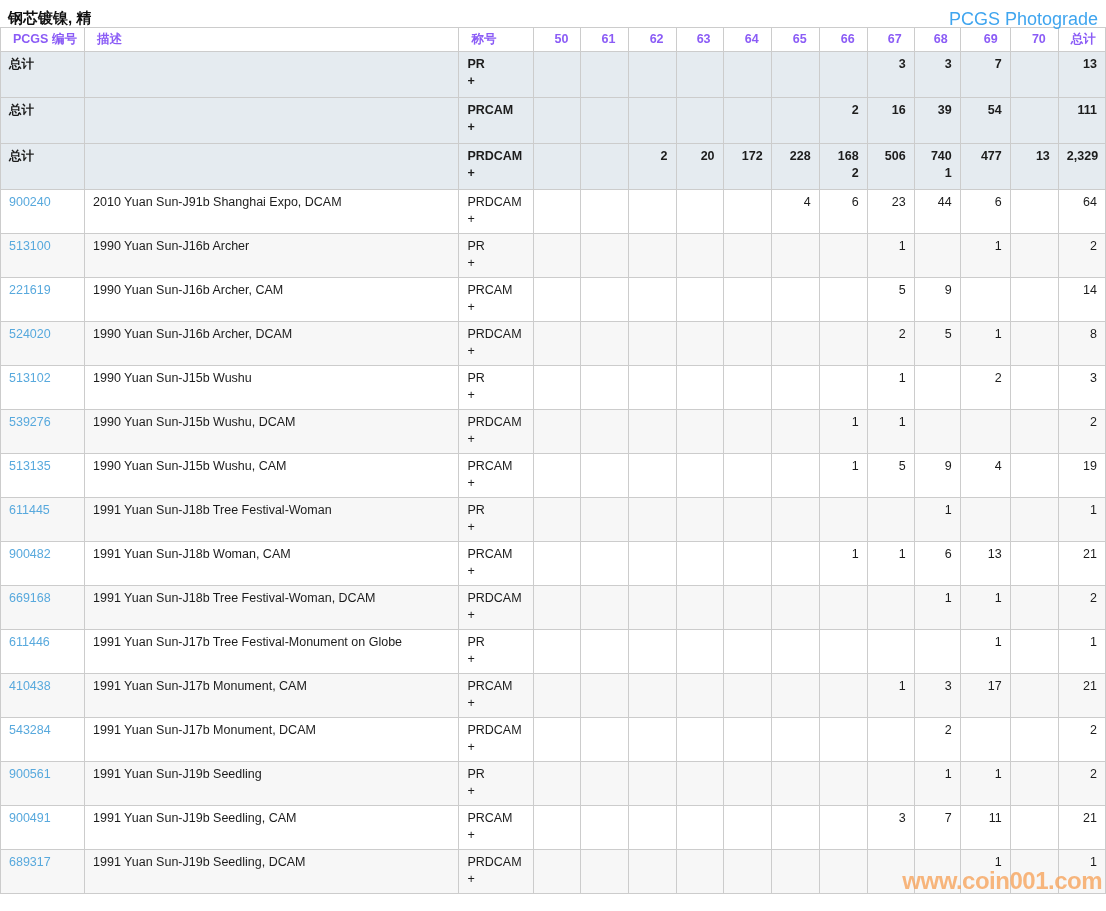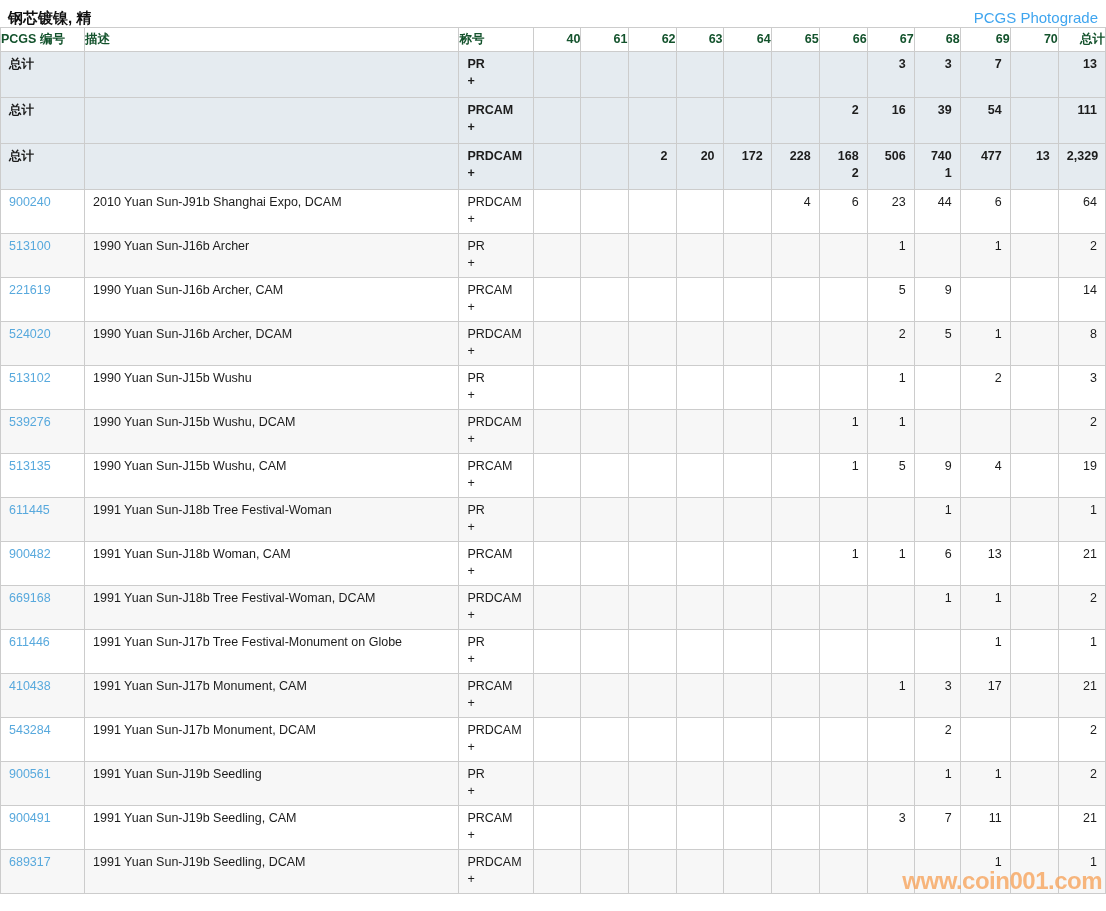--- a/index.html
+++ b/index.html
@@ -8,34 +8,34 @@
     width: 1106px; height: 911px; overflow: hidden;
     background: #ffffff; position: relative;
     font-family: "Liberation Sans", "DejaVu Sans", sans-serif;
     color: var(--text, #1c1c1c);
   }
   .topbar {
     height: 27px; padding: 9px 8px 0 8px;
     display: flex; justify-content: space-between; align-items: flex-start;
   }
   .page-title { font-size: 15px; font-weight: 700; color: #111; }
-  .photograde-link { font-size: 15px; color: var(--photograde, #3fa5ef); text-decoration: none; cursor: pointer; }
+  .photograde-link { font-size: 18px; color: var(--photograde, #3fa5ef); text-decoration: none; cursor: pointer; }
 
   table.pop-table {
     width: 1106px; border-collapse: collapse; table-layout: fixed;
   }
   .pop-table th, .pop-table td {
     border: 1px solid var(--border, #cccccc);
     font-size: 12.5px; line-height: 17px;
     padding: 4px 8px; vertical-align: top;
     overflow: hidden; white-space: nowrap;
   }
   .pop-table thead th {
-    font-weight: 700; text-align: left; height: 24px; padding: 3px 0;
-    background: #ffffff; color: #14532d;
+    font-weight: 700; text-align: left; height: 24px; padding: 3px 12px;
+    background: #ffffff; color: #8b5cf6;
   }
   .pop-table th.num, .pop-table td.num { text-align: right; }
   tr.total { background: var(--total-bg, #e5ebf0); font-weight: 700; }
   tr.total td { height: 46px; }
   tr.data td { height: 44px; }
   tr.data.odd  { background: #ffffff; }
   tr.data.even { background: var(--stripe, #f7f7f7); }
   .link { color: var(--link, #58a9dd); cursor: pointer; }
   .watermark {
     position: absolute; top: 867px; right: 4px;
@@ -68,21 +68,21 @@
     <col style="width:46px">
       <col style="width:50px">
       <col style="width:48px">
       <col style="width:47px">
   </colgroup>
   <thead>
     <tr id="header-row">
         <th>PCGS 编号</th>
         <th>描述</th>
         <th>称号</th>
-        <th class="num">40</th>
+        <th class="num">50</th>
         <th class="num">61</th>
         <th class="num">62</th>
         <th class="num">63</th>
         <th class="num">64</th>
         <th class="num">65</th>
         <th class="num">66</th>
         <th class="num">67</th>
         <th class="num">68</th>
         <th class="num">69</th>
         <th class="num">70</th>

